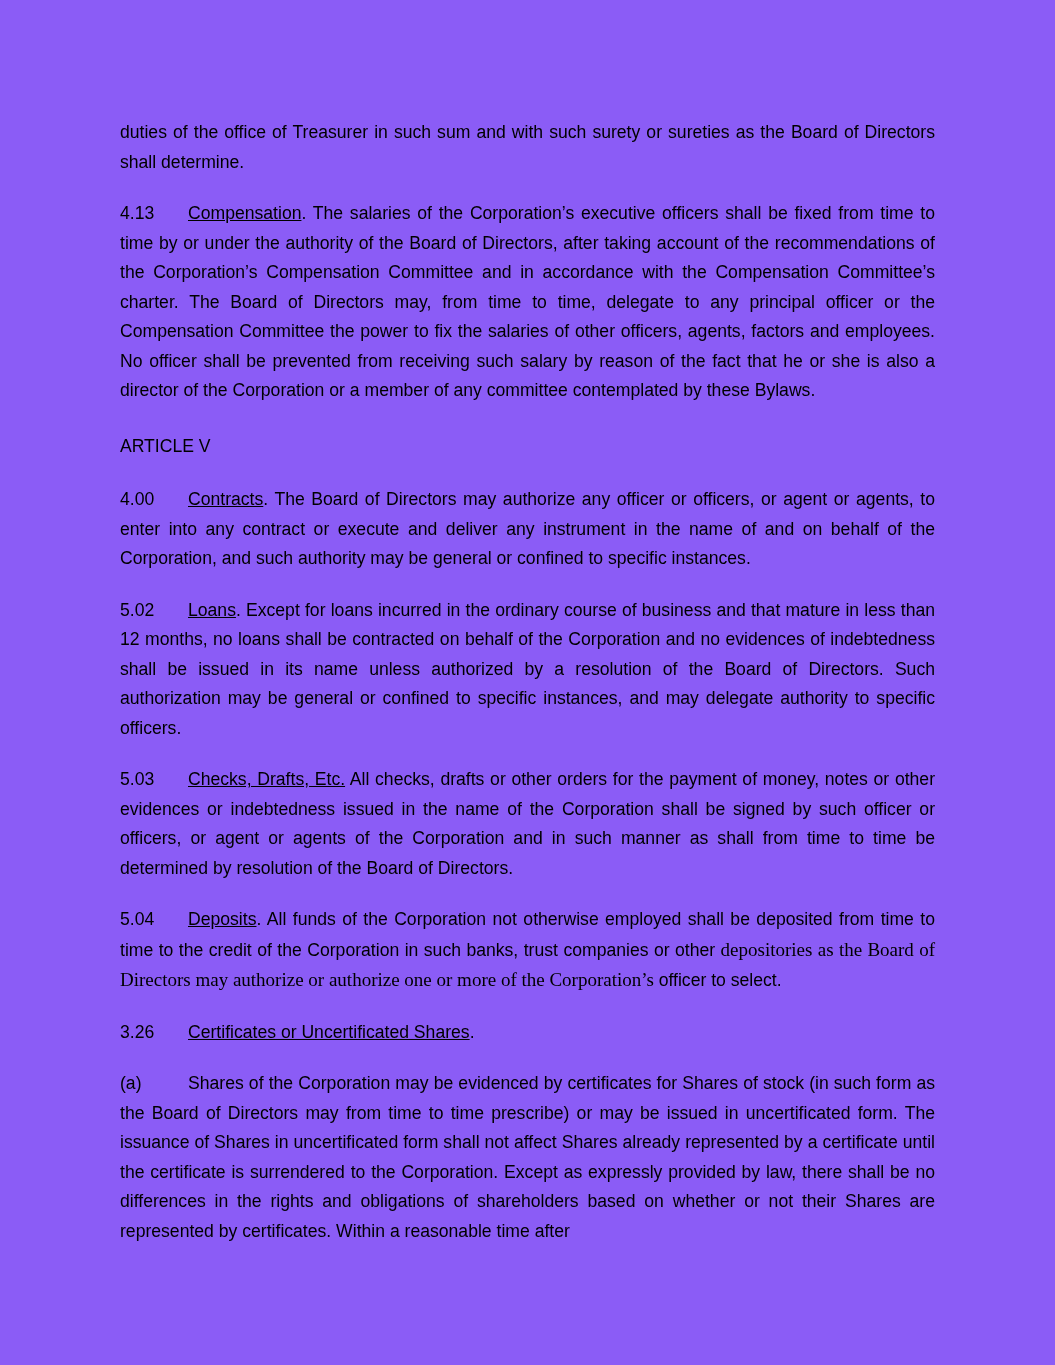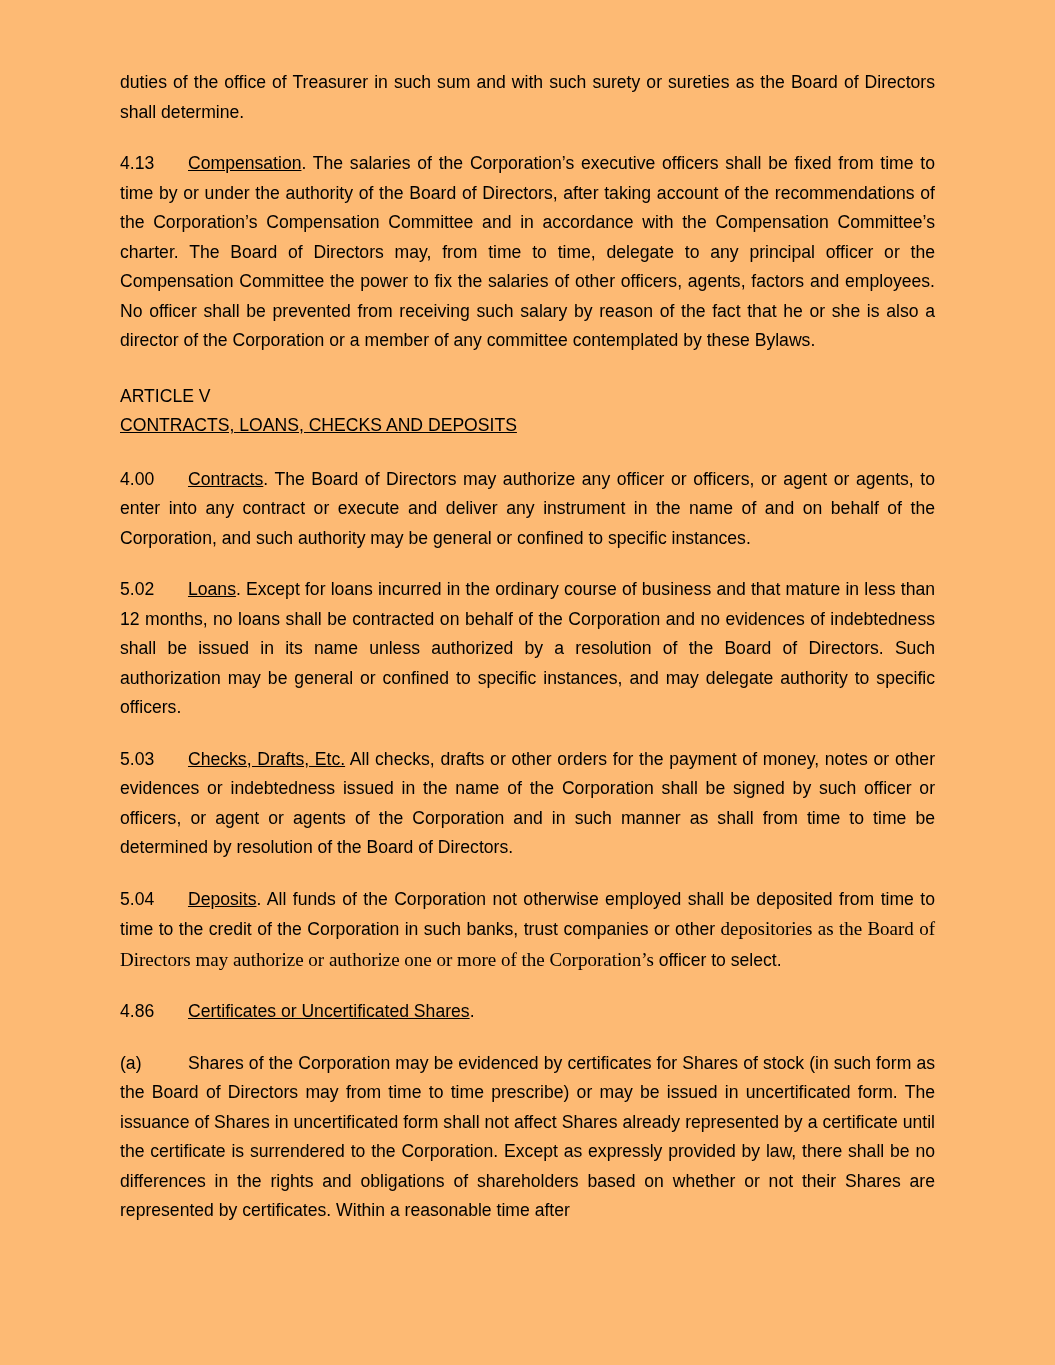--- a/index.html
+++ b/index.html
@@ -11,22 +11,22 @@
     width: 1055px;
     height: 1365px;
     font-family: "Liberation Sans", sans-serif;
     color: #000000;
   }
   .page {
     position: relative;
     width: 1055px;
     height: 1365px;
     box-sizing: border-box;
-    padding: 68px 120px 40px 120px;
-    background: #fdba74;
+    padding: 118px 120px 40px 120px;
+    background: #8b5cf6;
   }
   .body-text {
     font-size: 17.6px;
     line-height: 29.5px;
     text-align: justify;
     text-justify: inter-word;
     margin: 0 0 22px 0;
   }
   .body-text.last {
     margin-bottom: 12px;
@@ -67,41 +67,40 @@
 <div class="page">
 
   <p class="body-text">duties of the office of Treasurer in such sum and with such surety or sureties as the Board of Directors shall determine.</p>
 
   <p class="body-text">
     <span class="lead">4.13</span><span class="u">Compensation</span><span>. The salaries of the Corporation’s executive officers shall be fixed from time to time by or under the authority of the Board of Directors, after taking account of the recommendations of the Corporation’s Compensation Committee and in accordance with the Compensation Committee’s charter. The Board of Directors may, from time to time, delegate to any principal officer or the Compensation Committee the power to fix the salaries of other officers, agents, factors and employees. No officer shall be prevented from receiving such salary by reason of the fact that he or she is also a director of the Corporation or a member of any committee contemplated by these Bylaws.</span>
   </p>
 
   <div class="article-block">
     <p class="center">ARTICLE V</p>
-    <p class="center u">CONTRACTS, LOANS, CHECKS AND DEPOSITS</p>
   </div>
 
   <p class="body-text">
     <span class="lead">4.00</span><span class="u">Contracts</span><span>. The Board of Directors may authorize any officer or officers, or agent or agents, to enter into any contract or execute and deliver any instrument in the name of and on behalf of the Corporation, and such authority may be general or confined to specific instances.</span>
   </p>
 
   <p class="body-text">
     <span class="lead">5.02</span><span class="u">Loans</span><span>. Except for loans incurred in the ordinary course of business and that mature in less than 12 months, no loans shall be contracted on behalf of the Corporation and no evidences of indebtedness shall be issued in its name unless authorized by a resolution of the Board of Directors. Such authorization may be general or confined to specific instances, and may delegate authority to specific officers.</span>
   </p>
 
   <p class="body-text">
     <span class="lead">5.03</span><span class="u">Checks, Drafts, Etc.</span><span> All checks, drafts or other orders for the payment of money, notes or other evidences or indebtedness issued in the name of the Corporation shall be signed by such officer or officers, or agent or agents of the Corporation and in such manner as shall from time to time be determined by resolution of the Board of Directors.</span>
   </p>
 
   <p class="body-text">
     <span class="lead">5.04</span><span class="u">Deposits</span><span>. All funds of the Corporation not otherwise employed shall be deposited from time to time to the credit of the Corporation in such banks, trust companies or other </span><span class="serif">depositories as the Board of Directors may authorize or authorize one or more of the Corporation’s </span><span>officer to select.</span>
   </p>
 
 
   <p class="sub-head">
-    <span class="lead">4.86</span><span class="u">Certificates or Uncertificated Shares</span><span>.</span>
+    <span class="lead">3.26</span><span class="u">Certificates or Uncertificated Shares</span><span>.</span>
   </p>
 
   <p class="body-text last">
     <span class="lead">(a)</span><span>Shares of the Corporation may be evidenced by certificates for Shares of stock (in such form as the Board of Directors may from time to time prescribe) or may be issued in uncertificated form. The issuance of Shares in uncertificated form shall not affect Shares already represented by a certificate until the certificate is surrendered to the Corporation. Except as expressly provided by law, there shall be no differences in the rights and obligations of shareholders based on whether or not their Shares are represented by certificates. Within a reasonable time after</span>
   </p>
 
 </div>
 
 </body></html>

